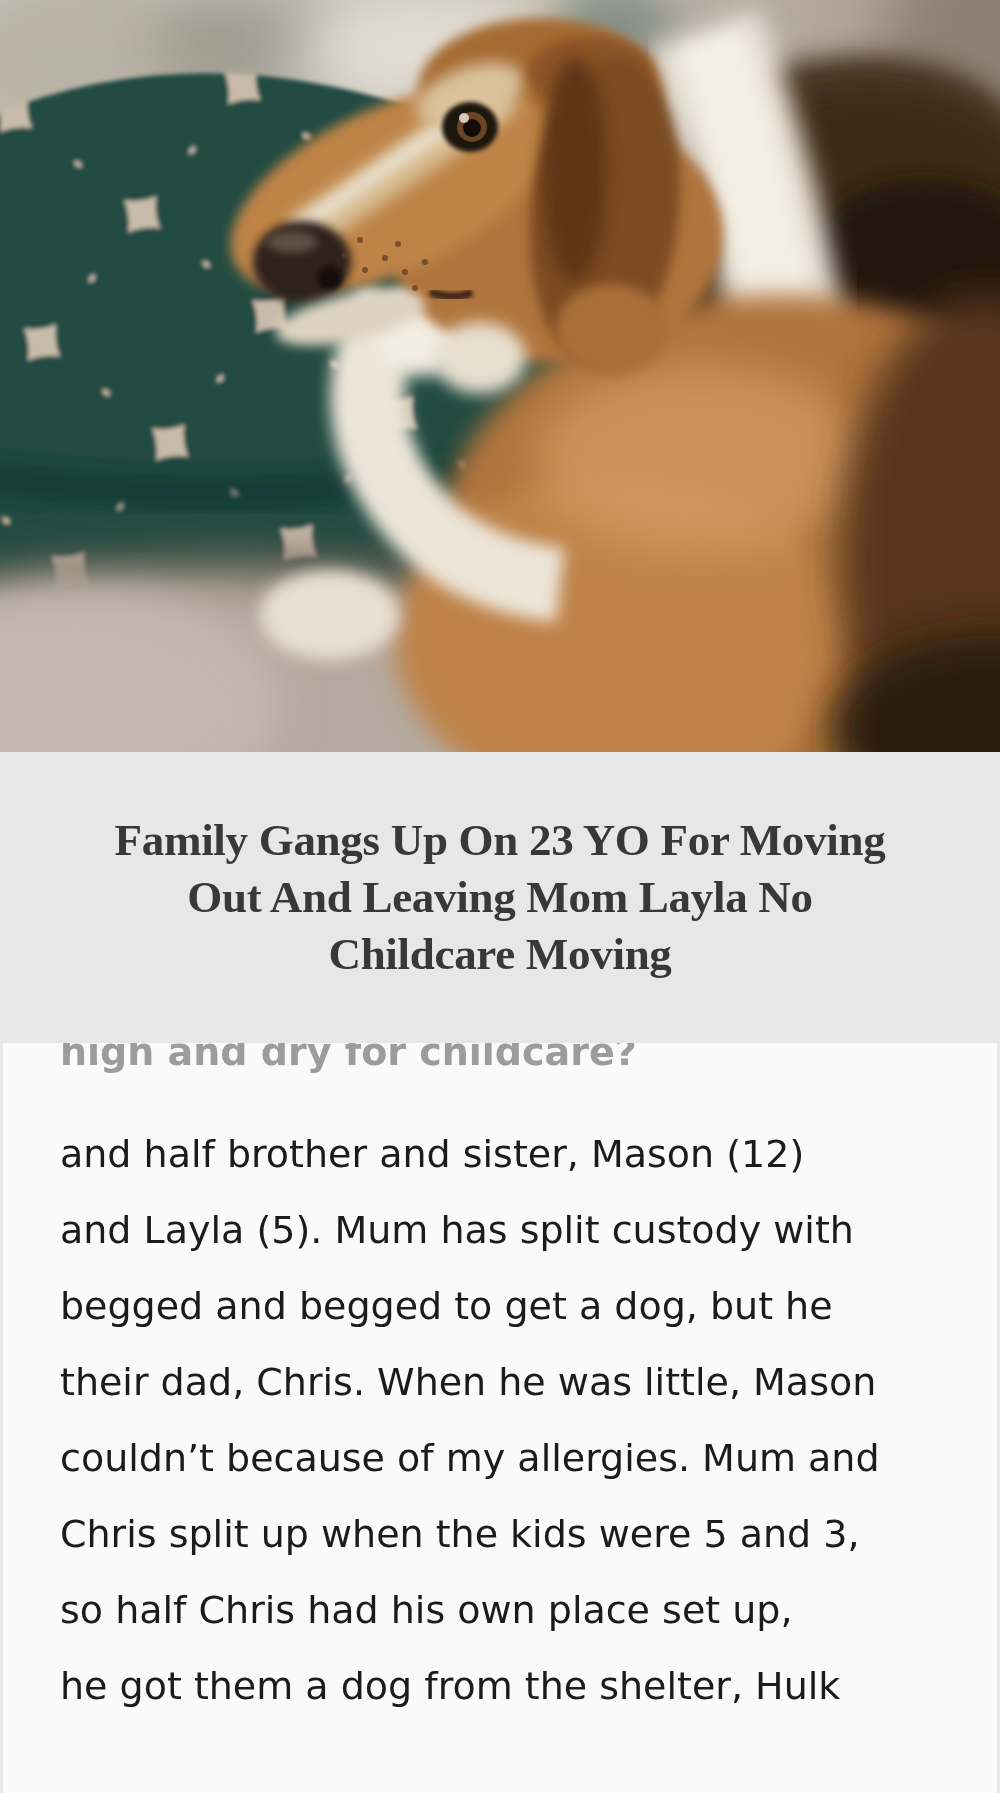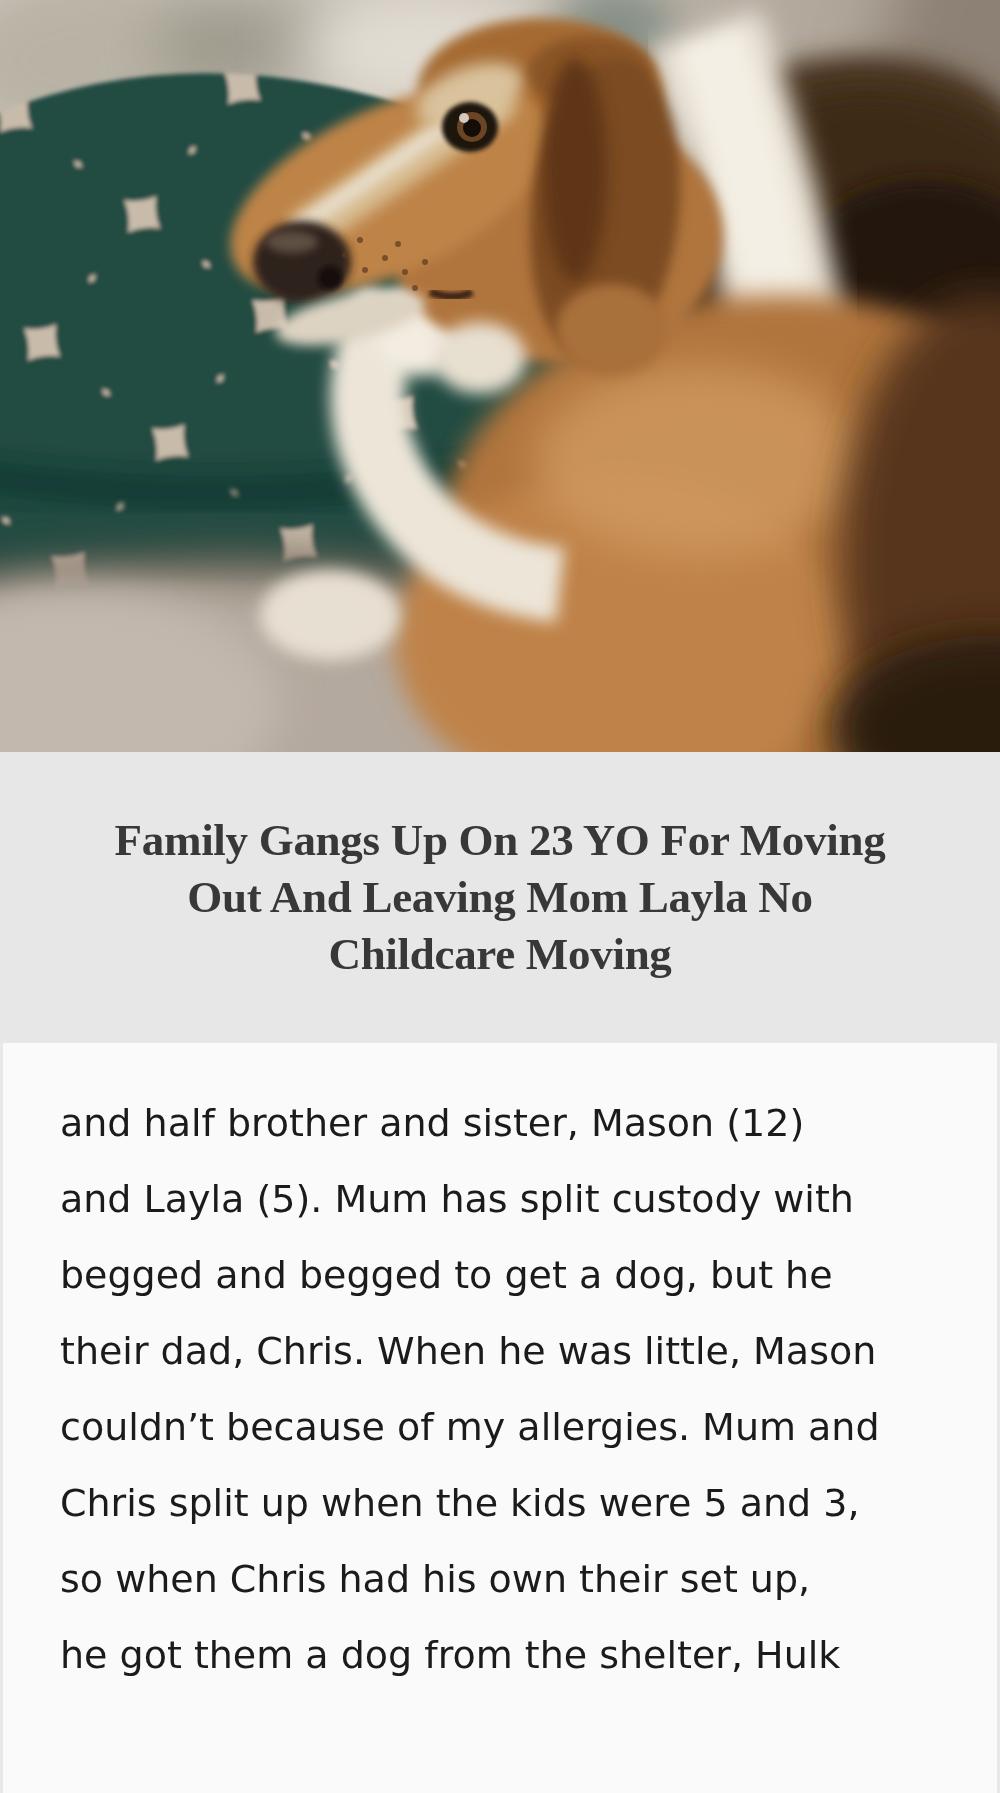--- a/index.html
+++ b/index.html
@@ -167,25 +167,26 @@
 
   <div class="title-block">
     <h1>
       <div>Family Gangs Up On 23 YO For Moving</div>
       <div>Out And Leaving Mom Layla No</div>
       <div>Childcare Moving</div>
     </h1>
   </div>
 
   <div class="content-panel">
+    <div class="subtitle">high and dry for childcare?</div>
     <div class="body-text">
       <div class="line">and half brother and sister, Mason (12)</div>
       <div class="line">and Layla (5). Mum has split custody with</div>
       <div class="line">begged and begged to get a dog, but he</div>
       <div class="line">their dad, Chris. When he was little, Mason</div>
       <div class="line">couldn’t because of my allergies. Mum and</div>
       <div class="line">Chris split up when the kids were 5 and 3,</div>
-      <div class="line">so when Chris had his own their set up,</div>
+      <div class="line">so half Chris had his own place set up,</div>
       <div class="line">he got them a dog from the shelter, Hulk</div>
     </div>
   </div>
 
 </div>
 
 </body></html>

